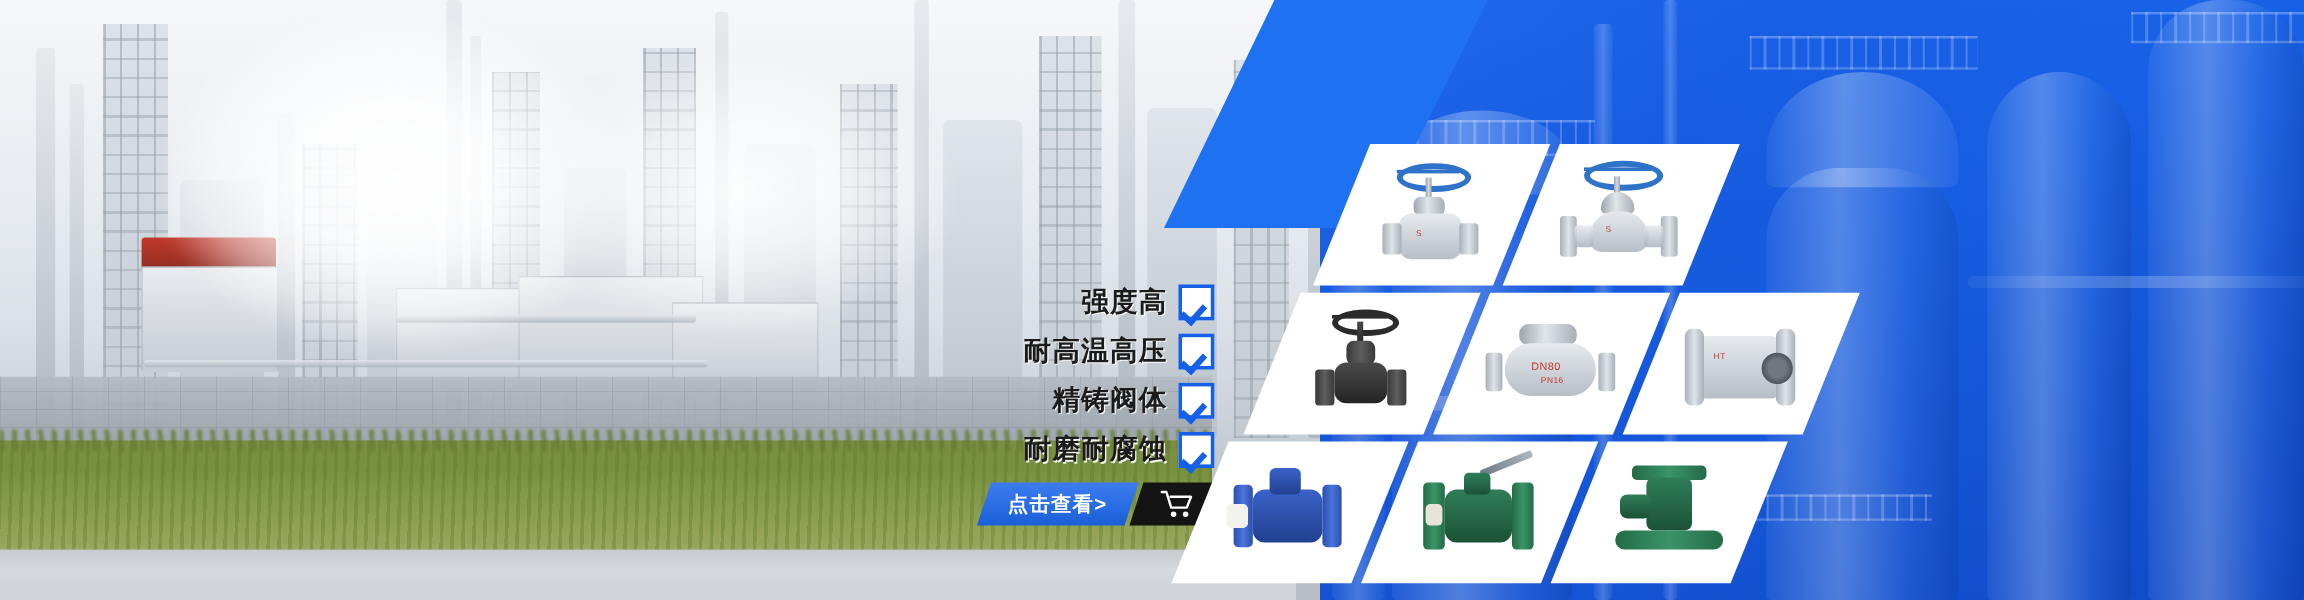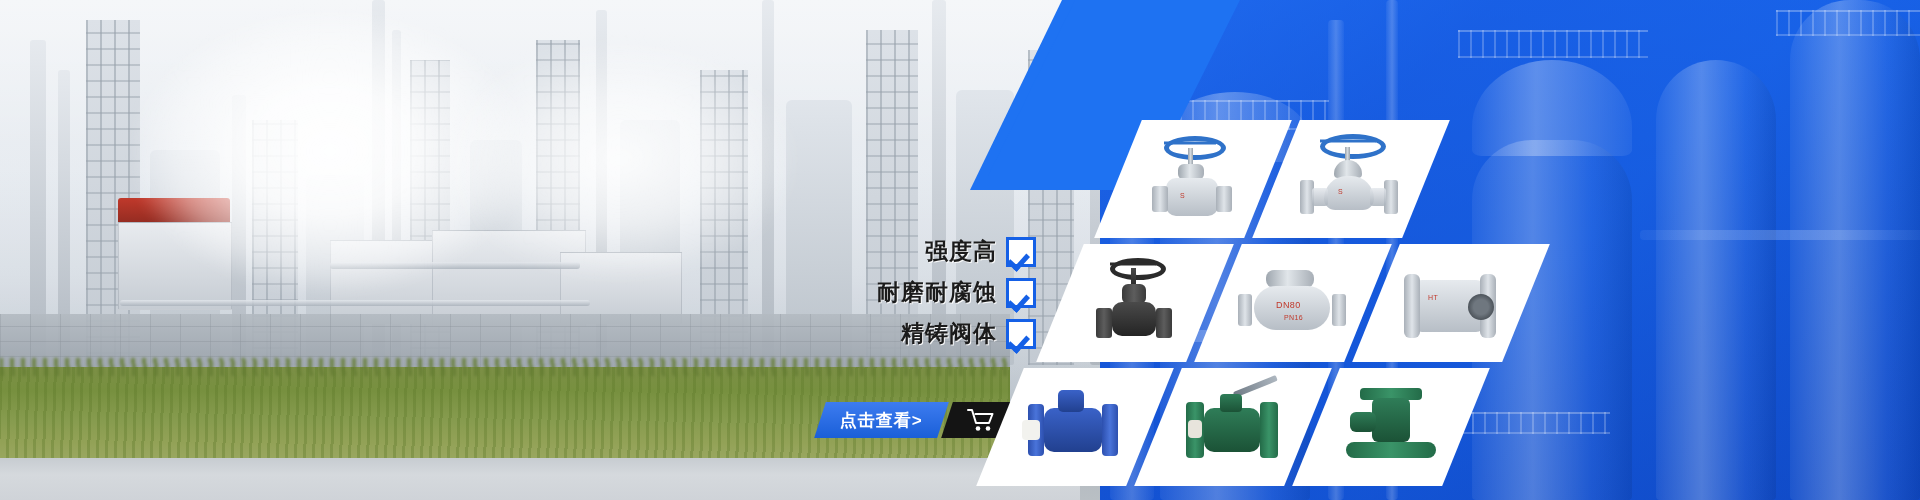--- a/index.html
+++ b/index.html
@@ -126,21 +126,21 @@
   }
   .headline .hl{color:#1262e8;}
   .subline{
     position:absolute;left:480px;top:140px;
     font-size:34px;font-weight:bold;letter-spacing:1px;white-space:nowrap;
     color:#1560e6;
     text-shadow:2px 0 0 #fff,-2px 0 0 #fff,0 2px 0 #fff,0 -2px 0 #fff,
                 2px 2px 0 #fff,-2px -2px 0 #fff,2px -2px 0 #fff,-2px 2px 0 #fff;
   }
 
-  .features{position:absolute;left:616px;top:236px;width:420px;}
+  .features{position:absolute;left:592px;top:236px;width:420px;}
   .feat{display:flex;align-items:center;justify-content:flex-end;margin-bottom:10px;}
   .feat-label{
     font-size:23px;font-weight:bold;color:#1b1b1b;margin-right:9px;letter-spacing:1px;
     text-shadow:1px 1px 0 rgba(255,255,255,.9);
   }
   .chk{
     width:24px;height:24px;border:3px solid #1560e6;background:#fff;position:relative;flex:0 0 auto;
   }
   .chk:after{
     content:"";position:absolute;left:3px;top:10px;width:8px;height:15px;
@@ -260,25 +260,29 @@
   </div>
 
 
 
   <div class="features">
     <div class="feat">
       <span class="feat-label">强度高</span>
       <span class="chk"></span>
     </div>
     <div class="feat">
-      <span class="feat-label">耐磨耐腐蚀</span>
+      <span class="feat-label">耐高温高压</span>
       <span class="chk"></span>
     </div>
     <div class="feat">
       <span class="feat-label">精铸阀体</span>
+      <span class="chk"></span>
+    </div>
+    <div class="feat">
+      <span class="feat-label">耐磨耐腐蚀</span>
       <span class="chk"></span>
     </div>
   </div>
 
   <div class="cta">
     <div class="cta-main">
       <span>点击查看&gt;</span>
     </div>
     <div class="cta-cart">
       <svg width="30" height="26" viewBox="0 0 30 26">

